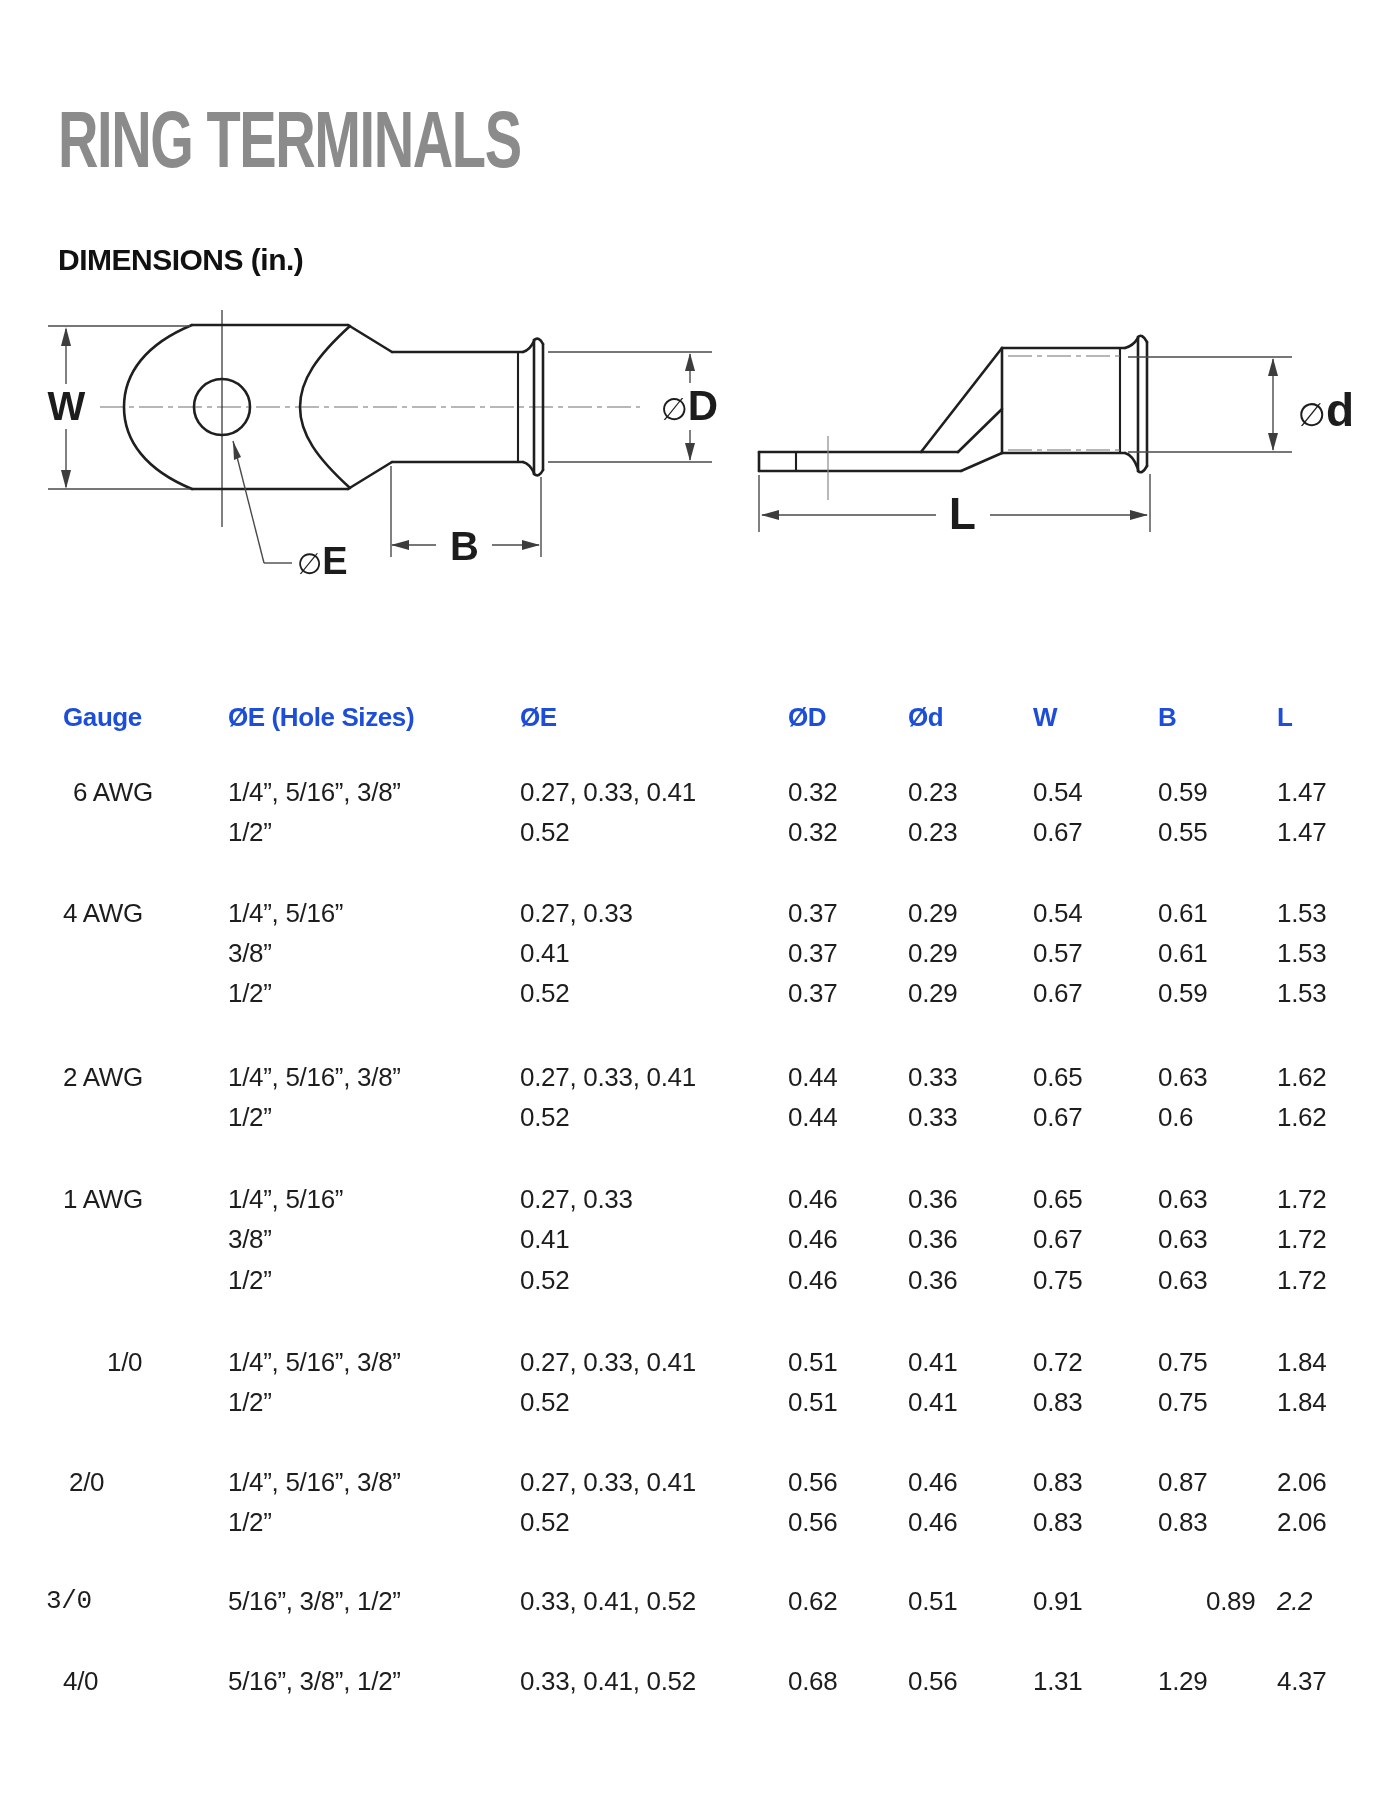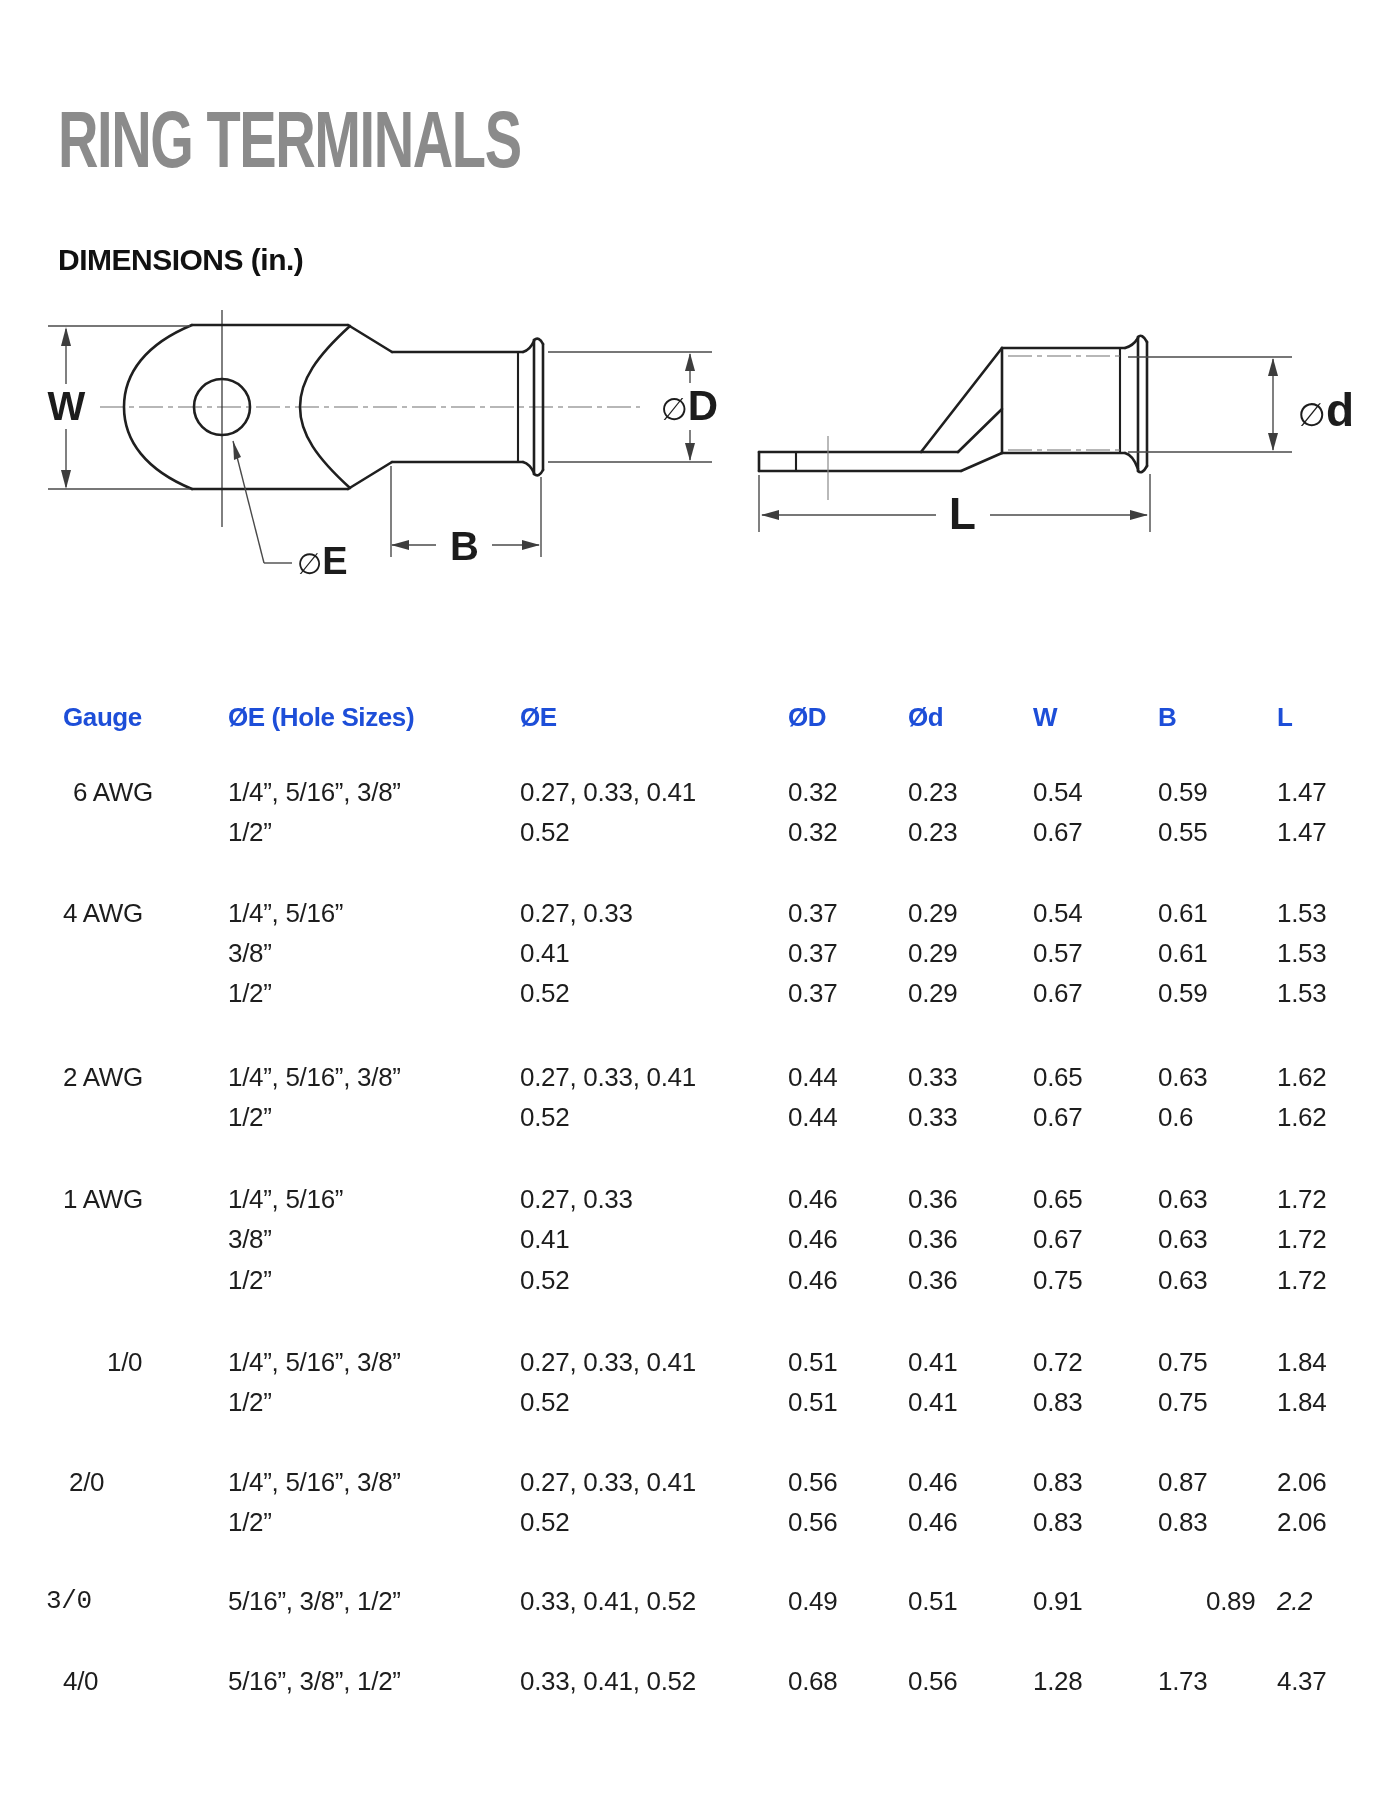--- a/index.html
+++ b/index.html
@@ -256,28 +256,28 @@
       <span class="cell" style="left: 228px; top: 1522px;">1/2”</span>
       <span class="cell" style="left: 520px; top: 1522px;">0.52</span>
       <span class="cell" style="left: 788px; top: 1522px;">0.56</span>
       <span class="cell" style="left: 908px; top: 1522px;">0.46</span>
       <span class="cell" style="left: 1033px; top: 1522px;">0.83</span>
       <span class="cell" style="left: 1158px; top: 1522px;">0.83</span>
       <span class="cell" style="left: 1277px; top: 1522px;">2.06</span>
       <span class="cell" style="left: 46px; top: 1601px; font-family: Liberation Mono, monospace;">3/0</span>
       <span class="cell" style="left: 228px; top: 1601px;">5/16”, 3/8”, 1/2”</span>
       <span class="cell" style="left: 520px; top: 1601px;">0.33, 0.41, 0.52</span>
-      <span class="cell" style="left: 788px; top: 1601px;">0.49</span>
+      <span class="cell" style="left: 788px; top: 1601px;">0.62</span>
       <span class="cell" style="left: 908px; top: 1601px;">0.51</span>
       <span class="cell" style="left: 1033px; top: 1601px;">0.91</span>
       <span class="cell" style="left: 1158px; top: 1601px; margin-left: 48px;">0.89</span>
       <span class="cell" style="left: 1277px; top: 1601px; font-style: italic;">2.2</span>
       <span class="cell" style="left: 63px; top: 1681px;">4/0</span>
       <span class="cell" style="left: 228px; top: 1681px;">5/16”, 3/8”, 1/2”</span>
       <span class="cell" style="left: 520px; top: 1681px;">0.33, 0.41, 0.52</span>
       <span class="cell" style="left: 788px; top: 1681px;">0.68</span>
       <span class="cell" style="left: 908px; top: 1681px;">0.56</span>
-      <span class="cell" style="left: 1033px; top: 1681px;">1.28</span>
-      <span class="cell" style="left: 1158px; top: 1681px;">1.73</span>
+      <span class="cell" style="left: 1033px; top: 1681px;">1.31</span>
+      <span class="cell" style="left: 1158px; top: 1681px;">1.29</span>
       <span class="cell" style="left: 1277px; top: 1681px;">4.37</span>
     </div>
 
 </div>
 
 </body></html>

